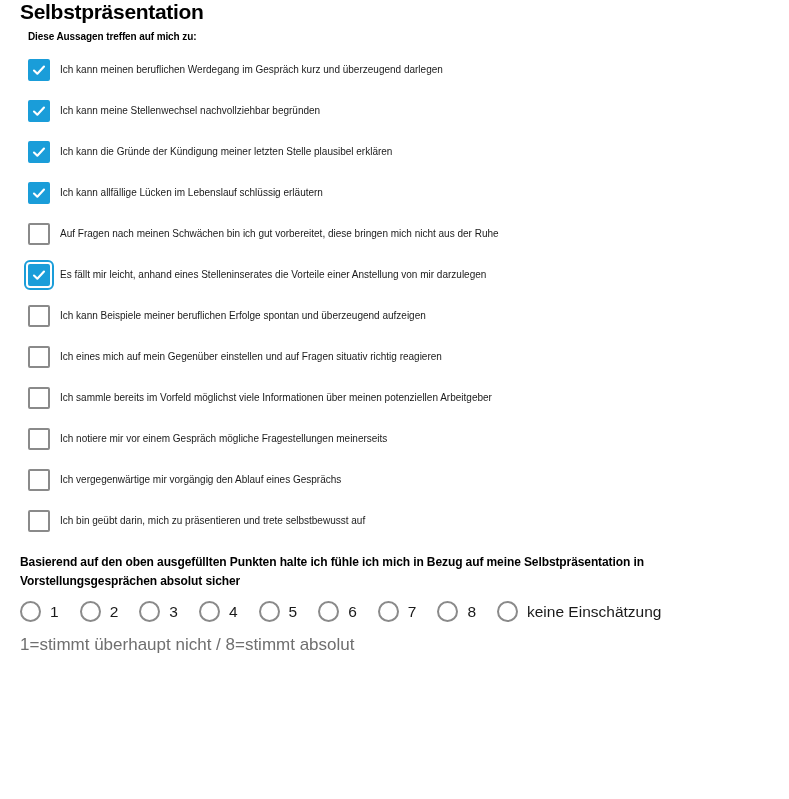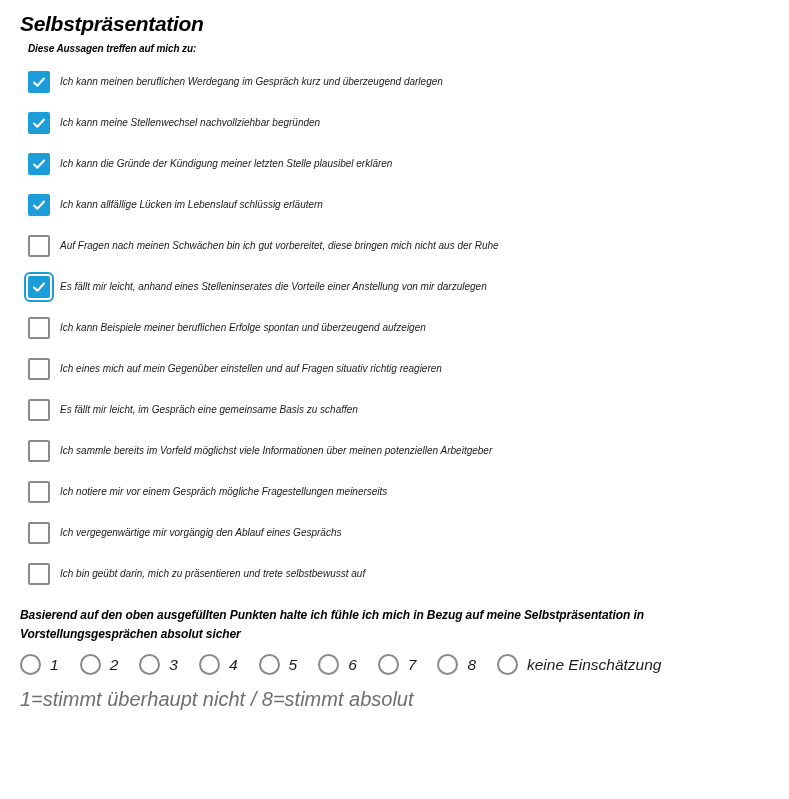--- a/index.html
+++ b/index.html
@@ -8,21 +8,21 @@
     --text:#1a1a1a;
     --muted:#6f6f6f;
   }
   *{box-sizing:border-box;margin:0;padding:0;}
   html,body{background:#ffffff;}
   body{
     width:789px;height:799px;overflow:hidden;
     font-family:"Liberation Sans",sans-serif;
     color:var(--text);
   }
-  .page{padding:12px 20px 0 20px;font-style:italic;}
+  .page{padding:0 20px 0 20px;}
 
   .page-title{
     font-size:21px;font-weight:800;letter-spacing:-0.3px;
     color:#000;line-height:24px;
   }
   .subtitle{
     margin:7px 0 4px 8px;
     font-size:10px;font-weight:700;color:#000;letter-spacing:-0.1px;
   }
 
@@ -58,21 +58,21 @@
   }
   .radio-item{display:flex;align-items:center;gap:9px;cursor:pointer;}
   .radio{
     flex:0 0 auto;width:21px;height:21px;border-radius:50%;
     border:2px solid var(--cb-border);background:#fff;
   }
   .radio-lbl{font-size:15.5px;color:var(--text);}
 
   .hint{
     margin-top:13px;
-    font-size:20px;color:var(--muted);
+    font-size:17px;color:var(--muted);
   }
 </style>
 </head>
 <body>
 
 <div class="page">
 
   <h1 class="page-title">Selbstpräsentation</h1>
 
   <p class="subtitle">Diese Aussagen treffen auf mich zu:</p>
@@ -138,26 +138,20 @@
     <span class="lbl">Ich kann Beispiele meiner beruflichen Erfolge spontan und überzeugend aufzeigen</span>
   </div>
 
   <div class="row">
     <span class="cb" aria-checked="false">
       
     </span>
     <span class="lbl">Ich eines mich auf mein Gegenüber einstellen und auf Fragen situativ richtig reagieren</span>
   </div>
 
-  <div class="row">
-    <span class="cb" aria-checked="false">
-      
-    </span>
-    <span class="lbl">Es fällt mir leicht, im Gespräch eine gemeinsame Basis zu schaffen</span>
-  </div>
 
   <div class="row">
     <span class="cb" aria-checked="false">
       
     </span>
     <span class="lbl">Ich sammle bereits im Vorfeld möglichst viele Informationen über meinen potenziellen Arbeitgeber</span>
   </div>
 
   <div class="row">
     <span class="cb" aria-checked="false">

